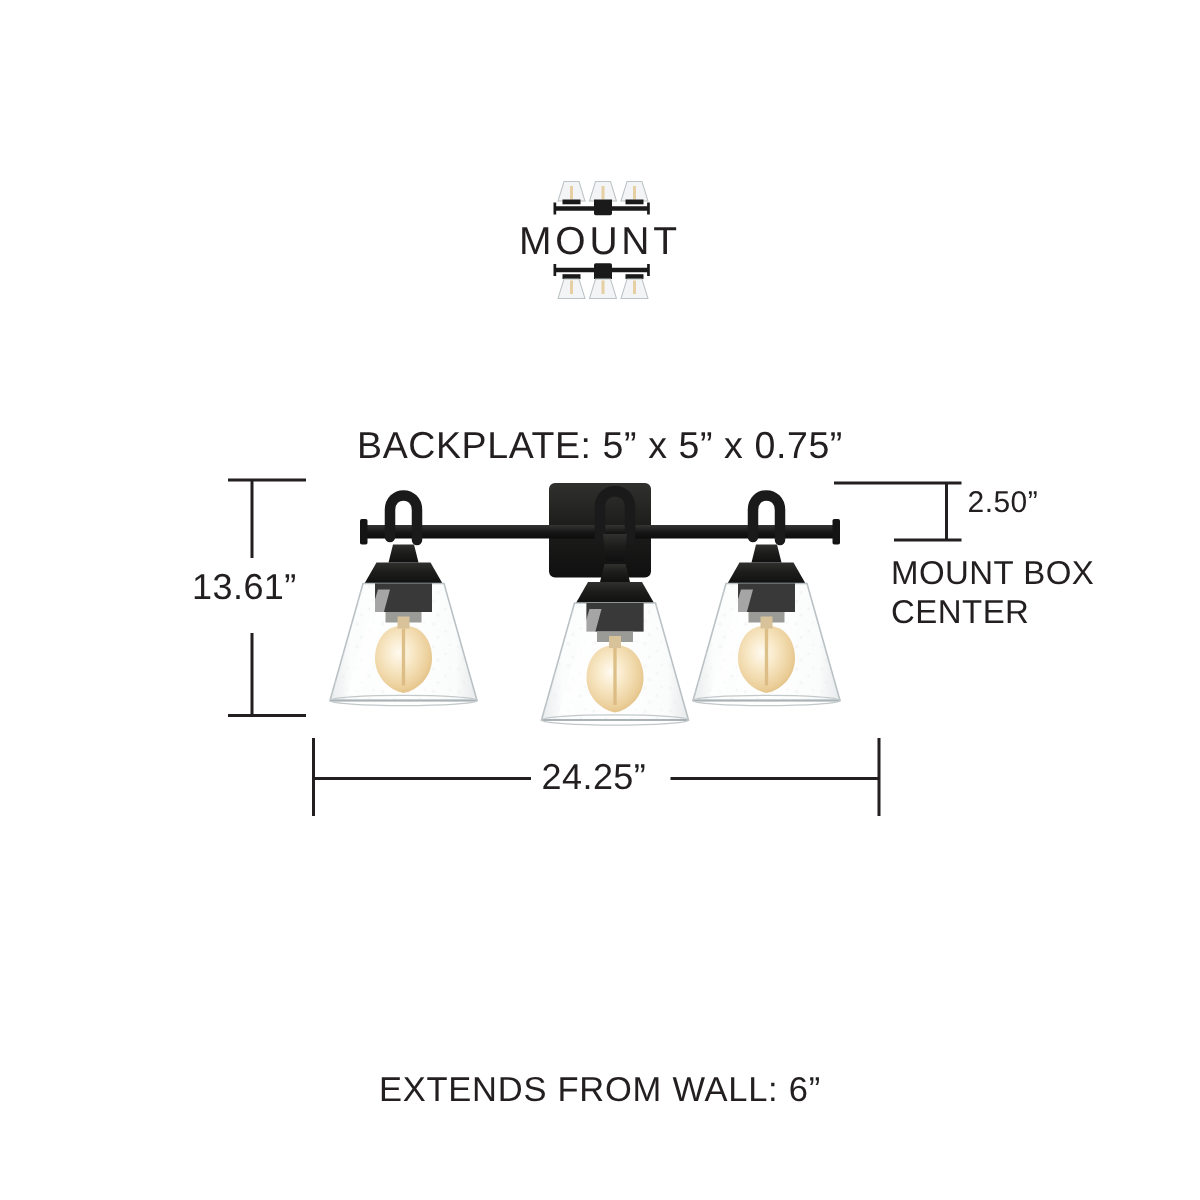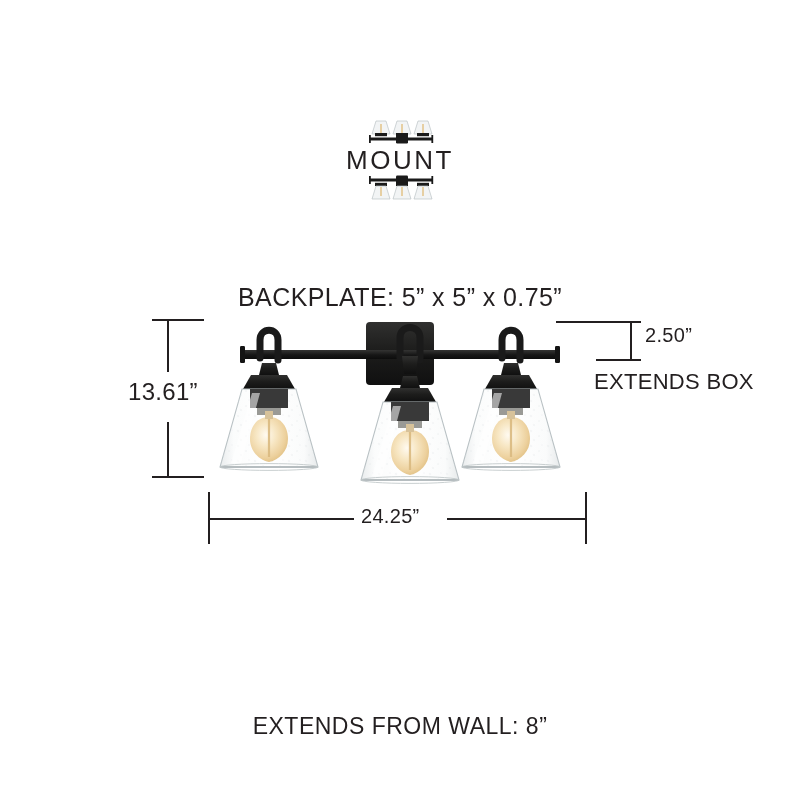--- a/index.html
+++ b/index.html
@@ -67,21 +67,21 @@
     font-size: 20px;
     letter-spacing: 0.3px;
   }
   #outletbox-text {
     left: 594px; top: 369px;
     font-size: 22px;
     letter-spacing: 0.3px;
   }
   #width-label {
     left: 361px; top: 505px;
-    font-size: 20px;
+    font-size: 24px;
     letter-spacing: 0.3px;
   }
   #extends-label {
     left: 0; top: 713px; width: 800px;
     text-align: center;
     font-size: 23px;
     letter-spacing: 0.5px;
   }
 
   
@@ -147,26 +147,27 @@
     </svg>
   </div>
 
   <div class="dim-text" id="backplate-label">BACKPLATE: 5” x 5” x 0.75”</div>
 
   <div class="dim-text" id="height-label">13.61”</div>
 
   <div class="dim-text" id="outletbox-dim-label">2.50”</div>
 
   <div class="dim-text" id="outletbox-text">
-    <div>EXTENDS BOX</div>
+    <div>MOUNT BOX</div>
+    <div>CENTER</div>
   </div>
 
   <div class="dim-text" id="width-label">24.25”</div>
 
-  <div class="dim-text" id="extends-label">EXTENDS FROM WALL: 8”</div>
+  <div class="dim-text" id="extends-label">EXTENDS FROM WALL: 6”</div>
 
   <div class="rule rule-h abs" style="left:152px; top:319px; width:52px;"></div>
   <div class="rule rule-v abs" style="left:167px; top:320px; height:52px;"></div>
   <div class="rule rule-v abs" style="left:167px; top:422px; height:55px;"></div>
   <div class="rule rule-h abs" style="left:152px; top:476px; width:52px;"></div>
 
   <div class="rule rule-v abs" style="left:208px; top:492px; height:52px;"></div>
   <div class="rule rule-h abs" style="left:209px; top:518px; width:145px;"></div>
   <div class="rule rule-h abs" style="left:447px; top:518px; width:139px;"></div>
   <div class="rule rule-v abs" style="left:585px; top:492px; height:52px;"></div>

